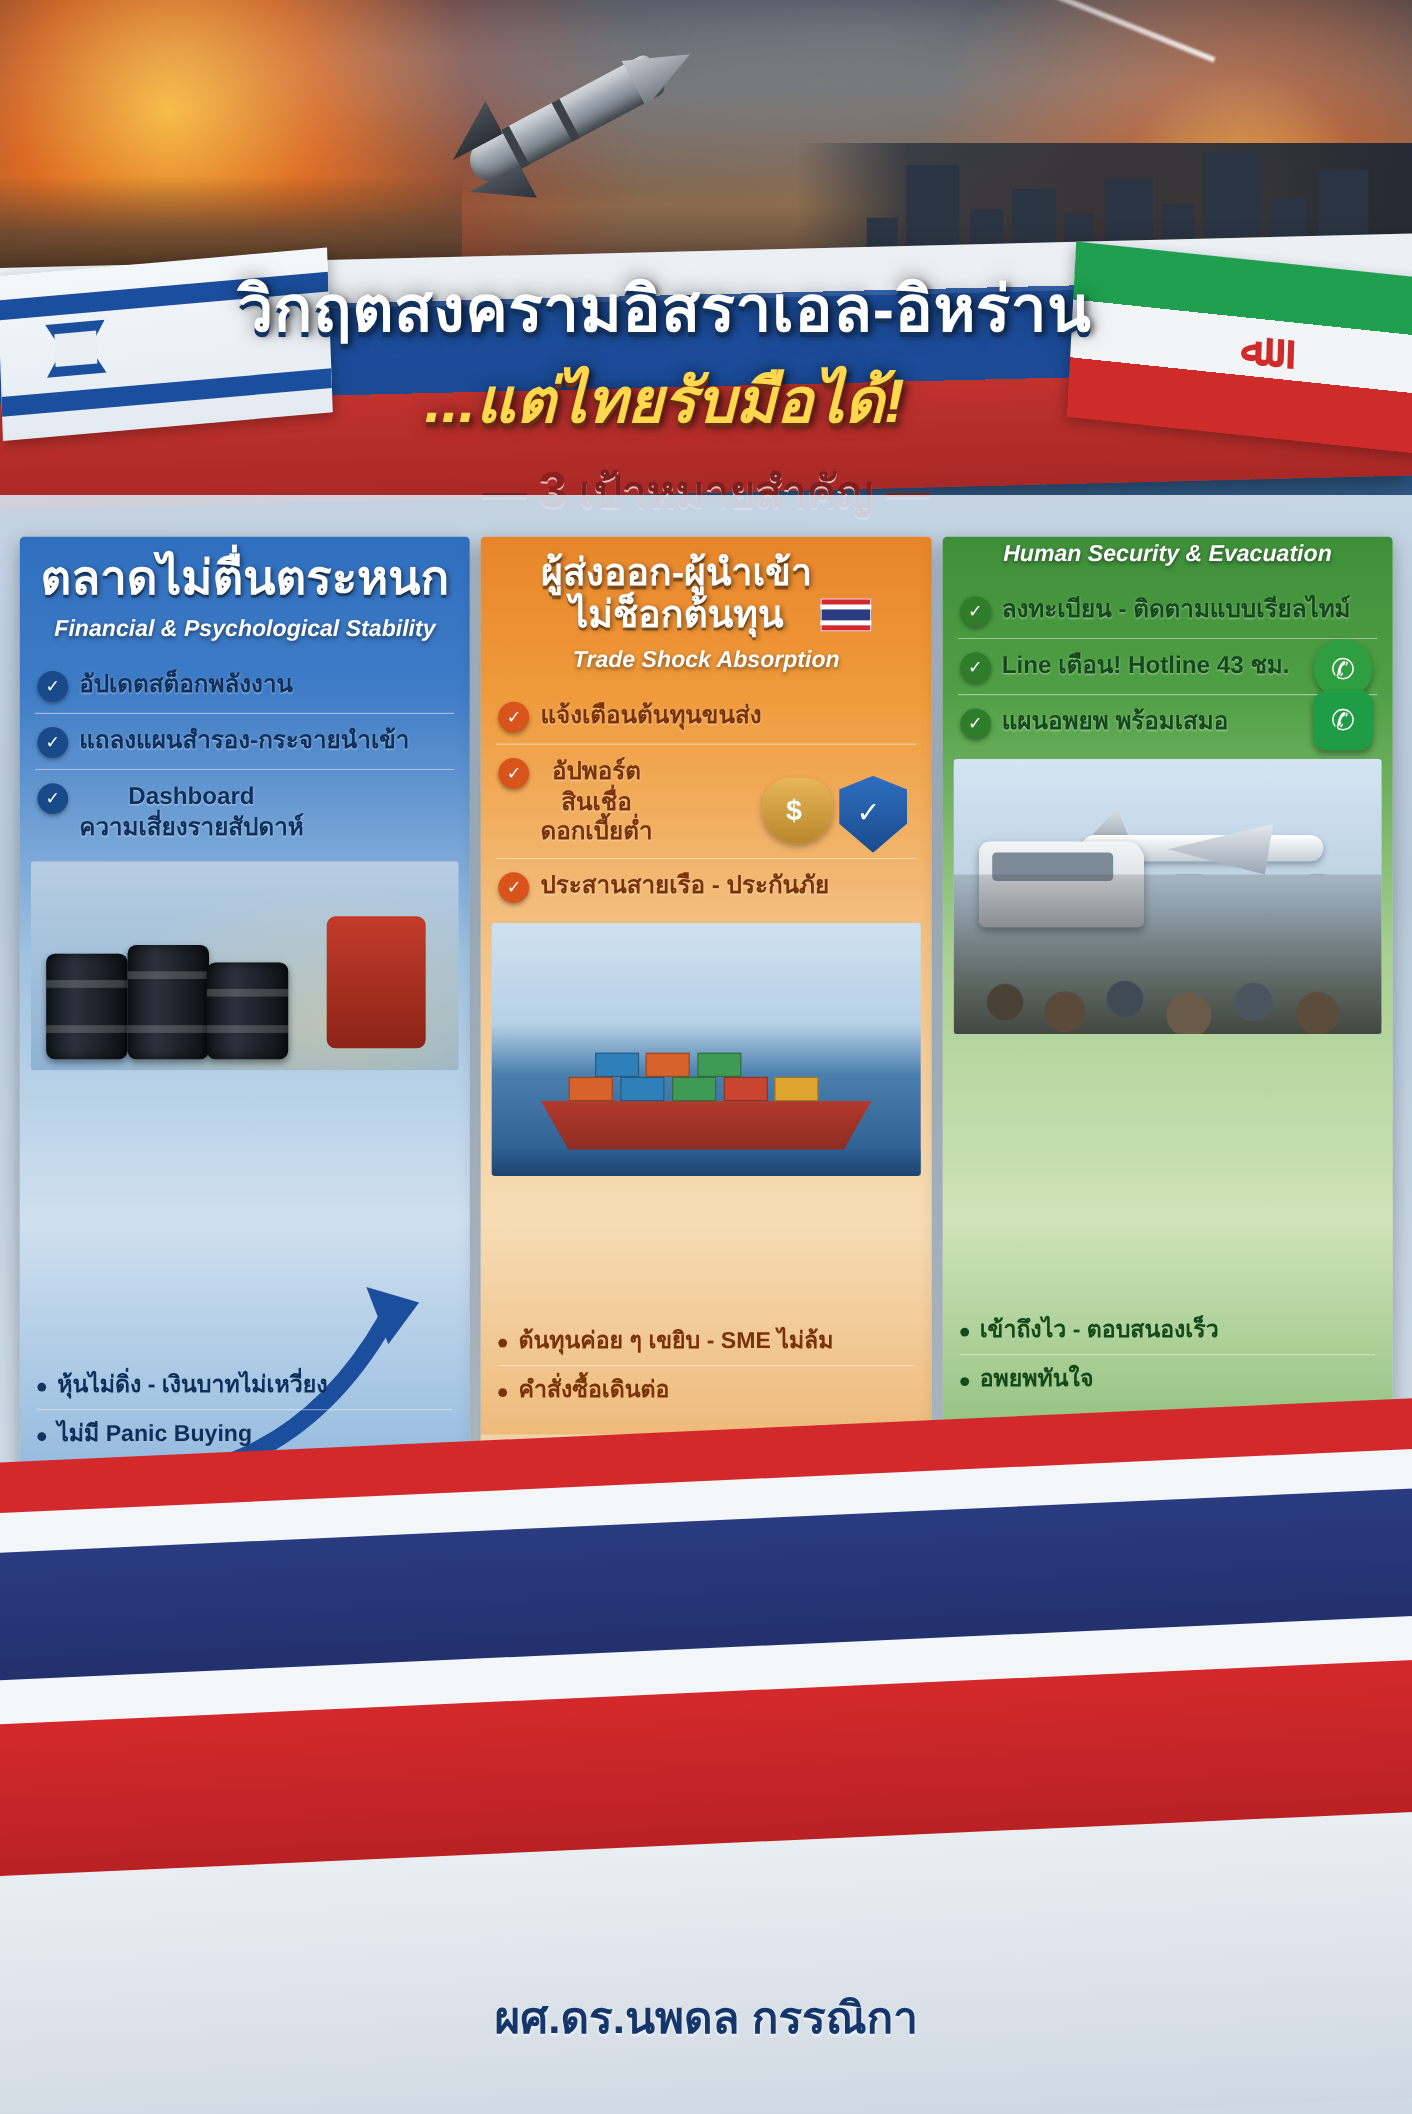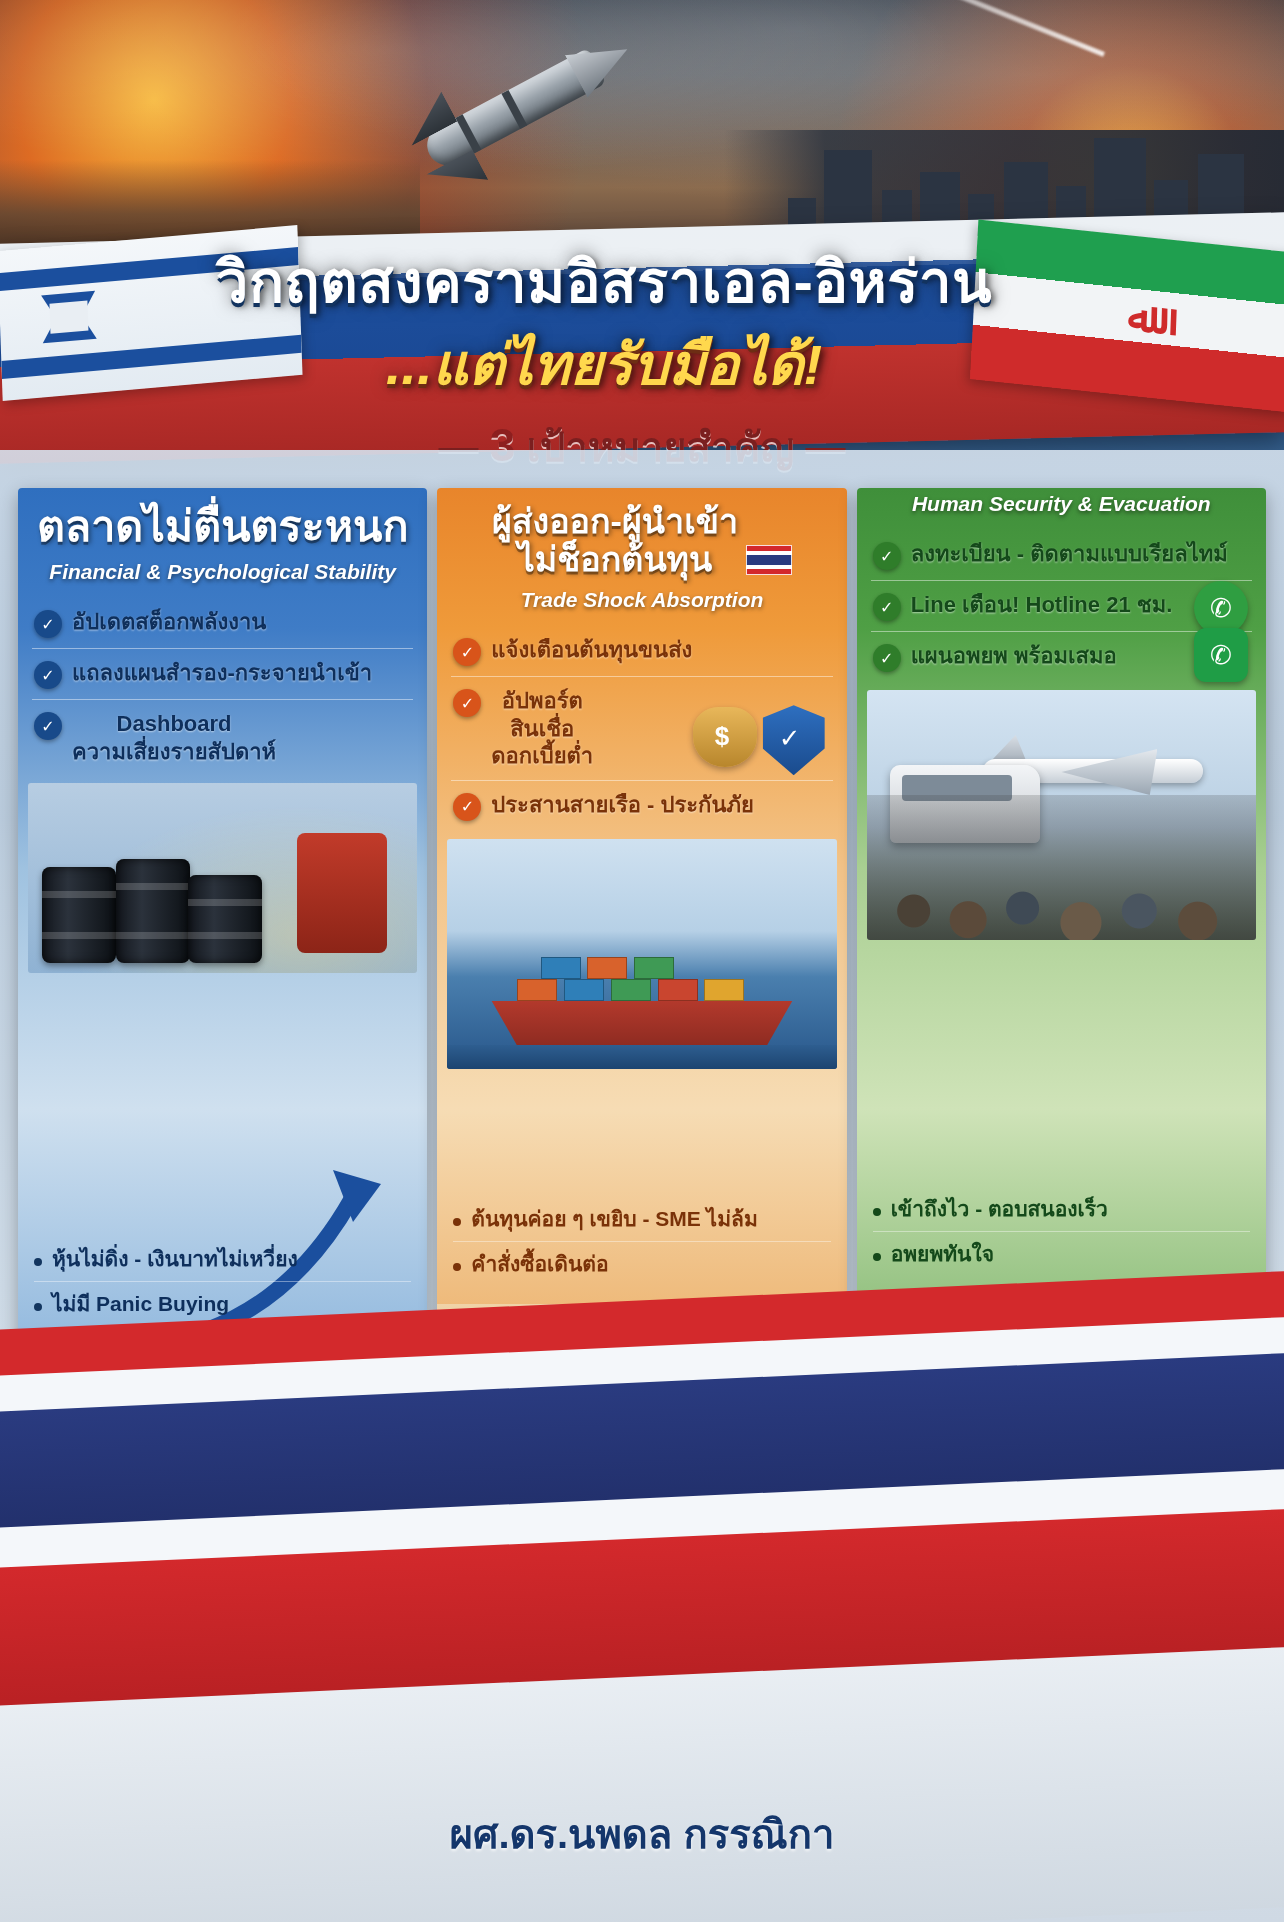--- a/index.html
+++ b/index.html
@@ -550,21 +550,21 @@
     <div class="col green">
       <div class="col-sub">Human Security &amp; Evacuation</div>
 
       <div class="bullets">
         <div class="bullet">
           <span class="tick">✓</span>
           <span class="txt">ลงทะเบียน - ติดตามแบบเรียลไทม์</span>
         </div>
         <div class="bullet" style="position:relative">
           <span class="tick">✓</span>
-          <span class="txt">Line เตือน! Hotline 21 ชม.</span>
+          <span class="txt">Line เตือน! Hotline 43 ชม.</span>
           <span class="phone-icon" style="right:4px;top:0">✆</span>
         </div>
         <div class="bullet" style="position:relative">
           <span class="tick">✓</span>
           <span class="txt">แผนอพยพ พร้อมเสมอ</span>
           <span class="phone-icon b" style="right:4px;top:-4px">✆</span>
         </div>
       </div>
 
       <div class="imgblock art-air" style="height:250px">

